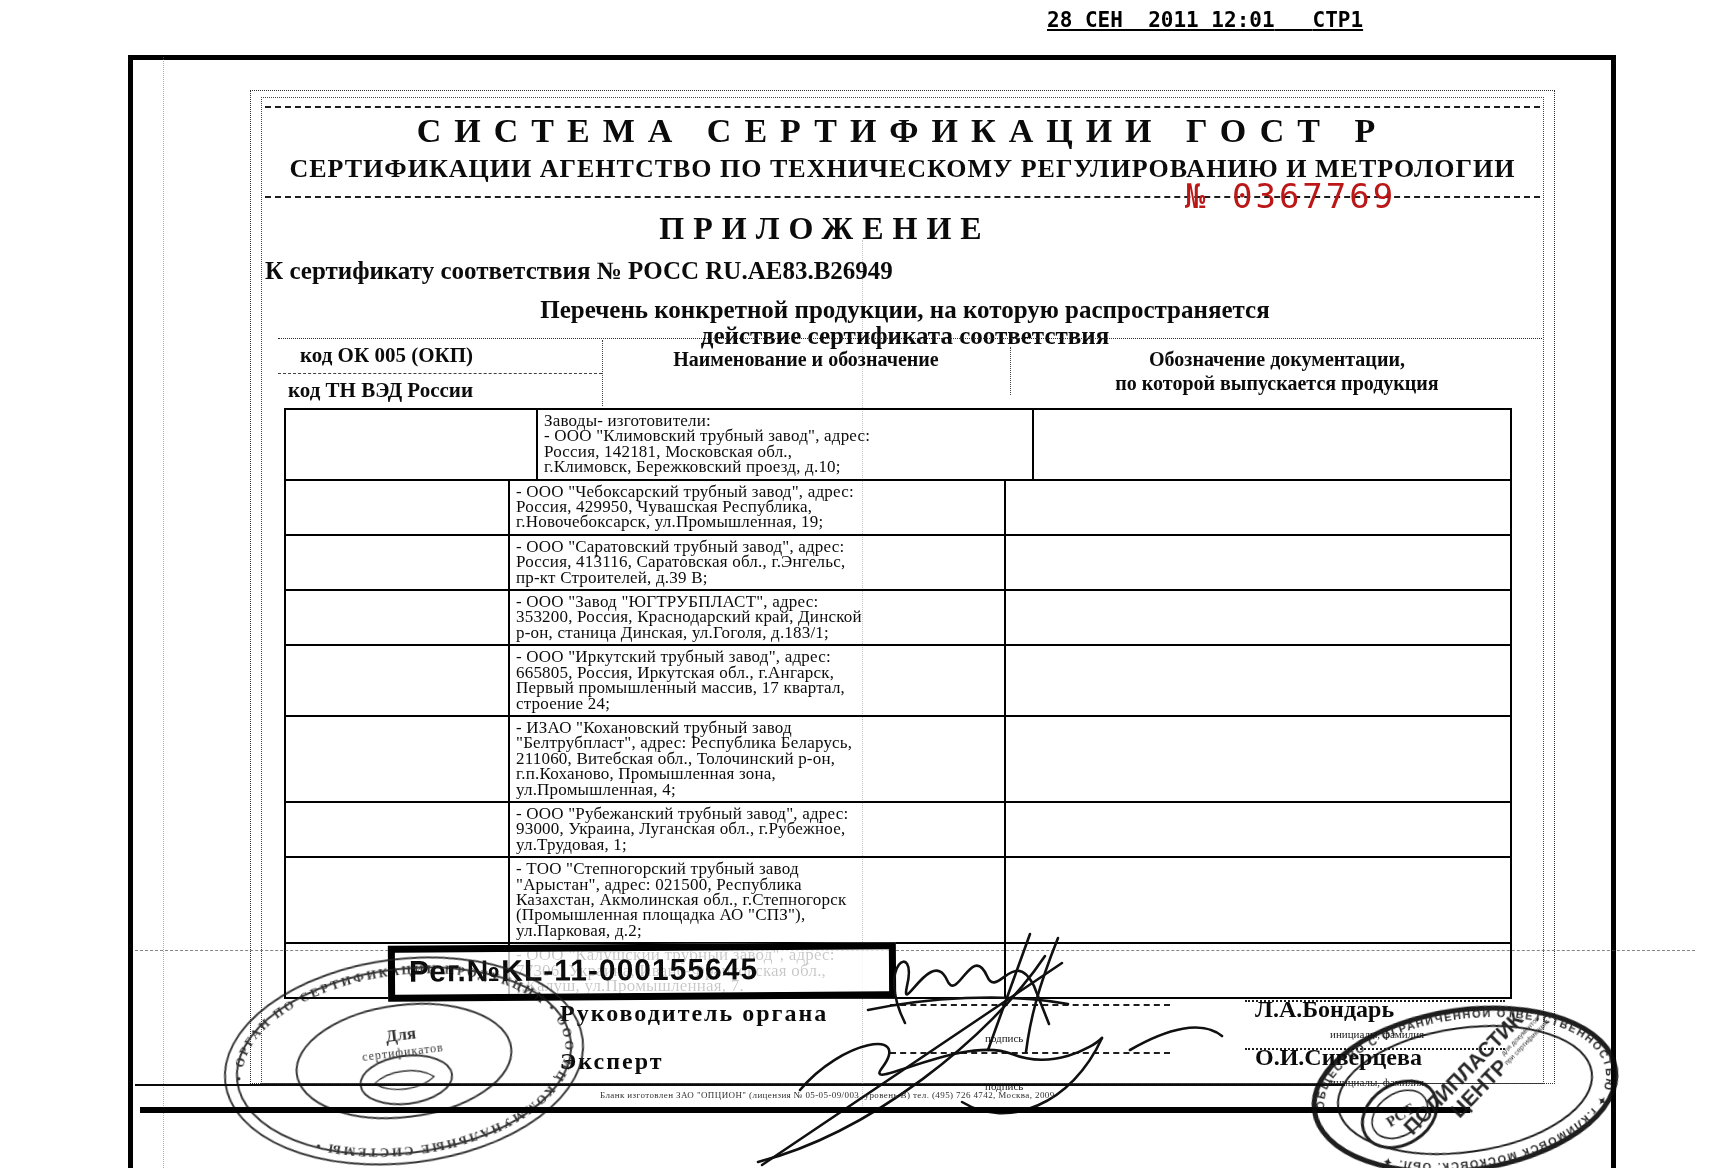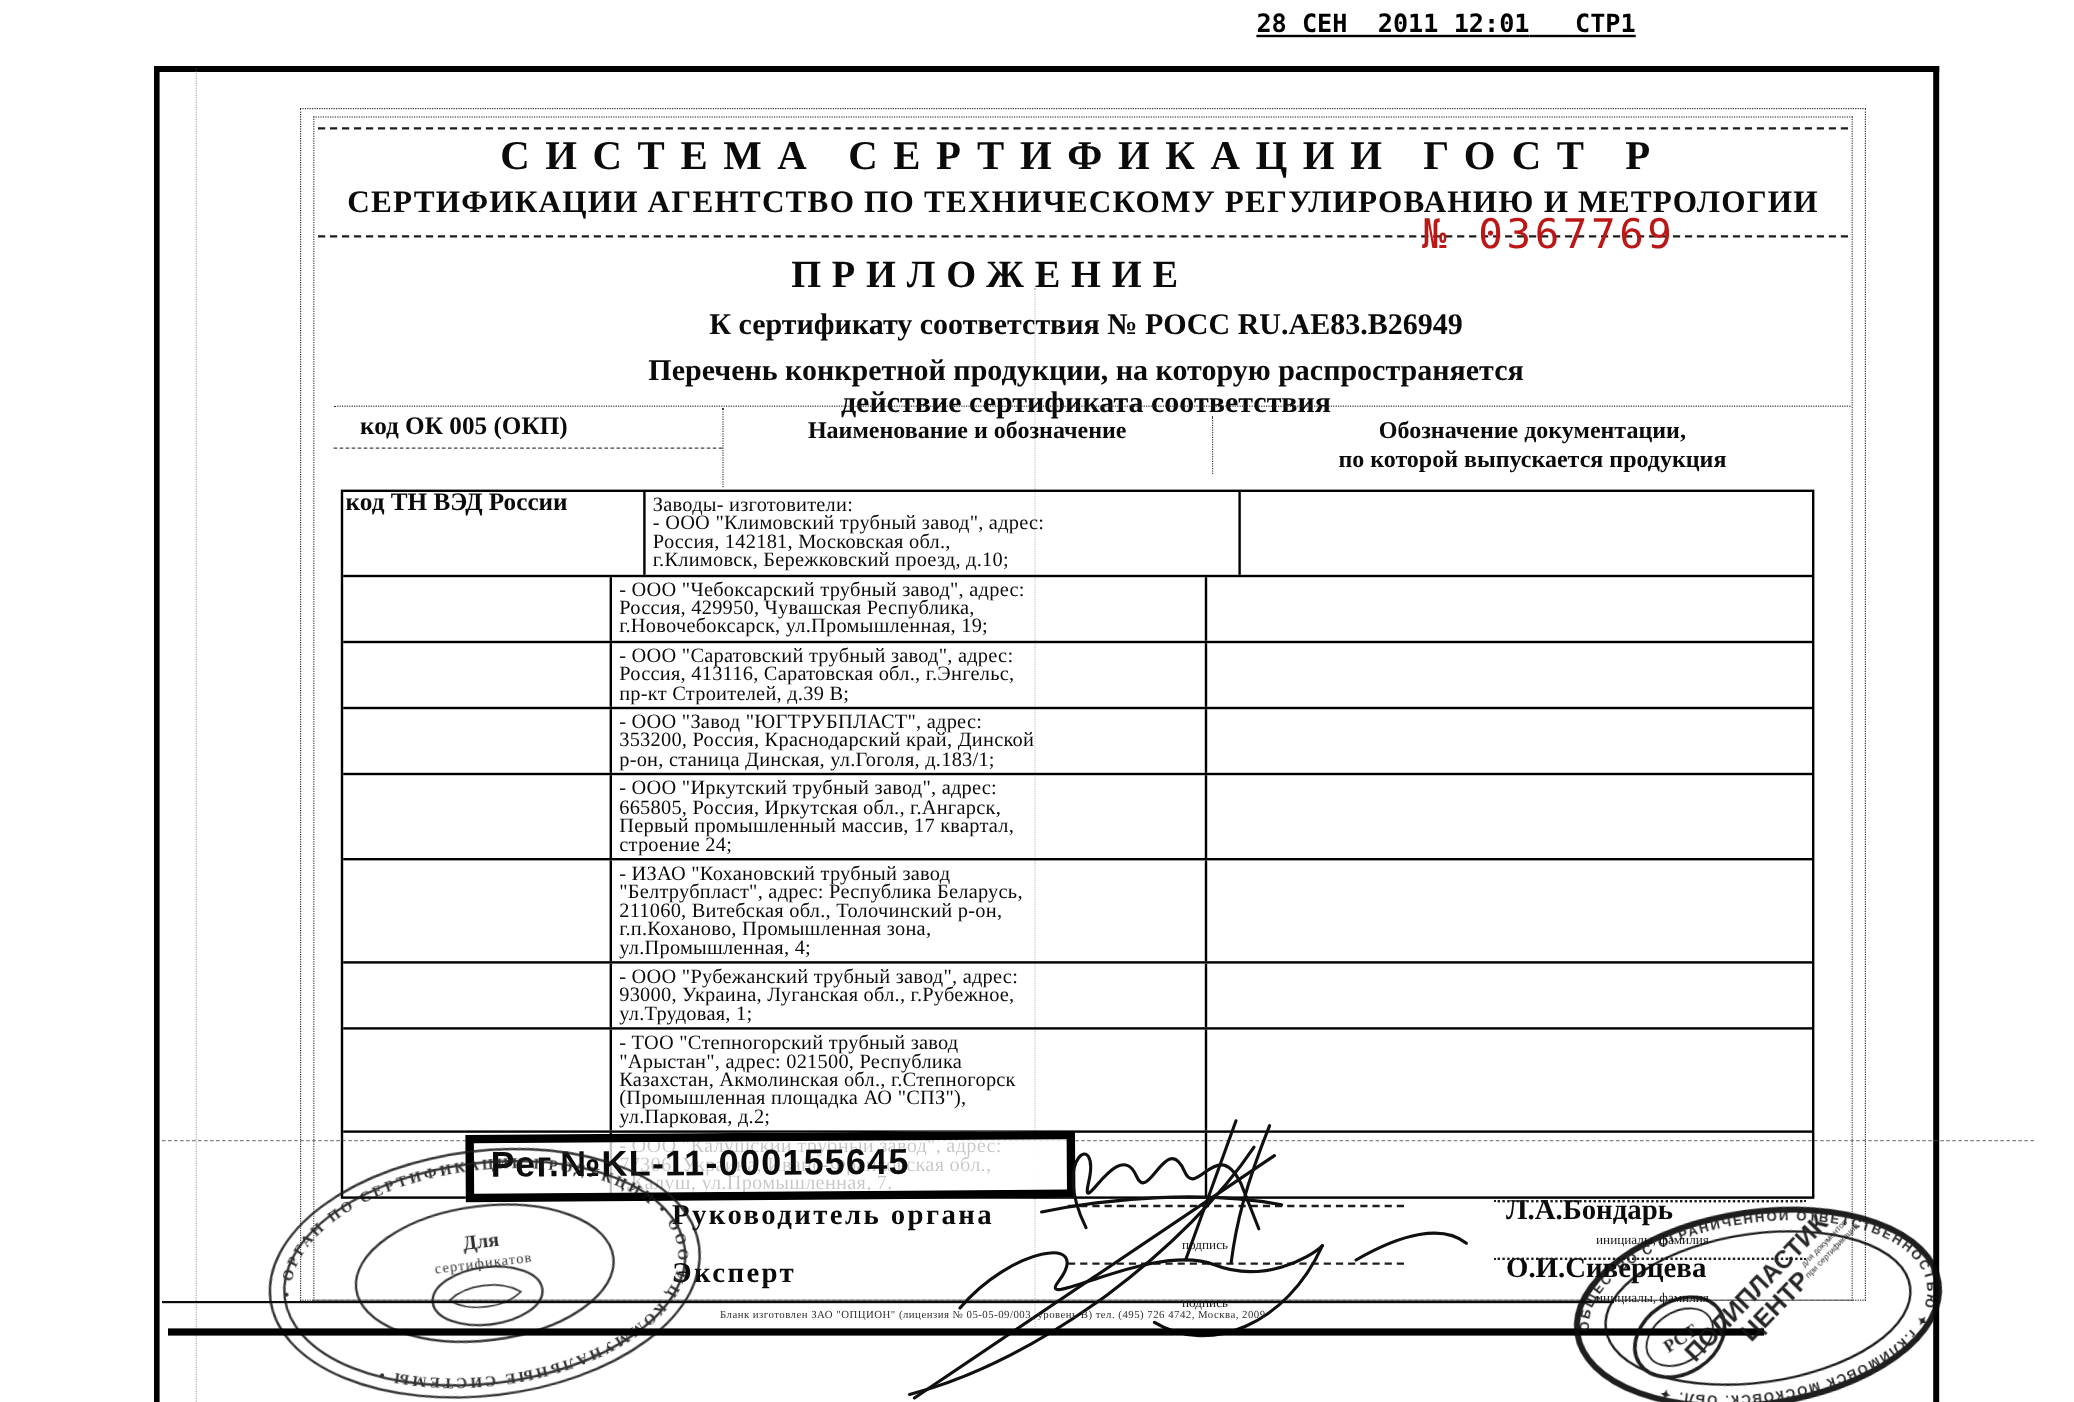--- a/index.html
+++ b/index.html
@@ -22,30 +22,30 @@
   .dotline{position:absolute;border-top:1px dotted #333;}
   
   .t-system{position:absolute;left:265px;top:112px;width:1275px;text-align:center;
             font-size:34px;font-weight:bold;letter-spacing:13px;}
   .t-agency{position:absolute;left:265px;top:154px;width:1275px;text-align:center;
             font-size:26px;font-weight:bold;letter-spacing:1px;}
   .t-number{position:absolute;left:1185px;top:176px;font-family:"DejaVu Sans Mono",monospace;
             font-size:34px;letter-spacing:3px;color:#b91c1c;}
   .t-appendix{position:absolute;left:265px;top:210px;width:1120px;text-align:center;
               font-size:32px;font-weight:bold;letter-spacing:9px;}
-  .t-ref{position:absolute;left:265px;top:257px;width:1280px;text-align:center;
+  .t-ref{position:absolute;left:265px;top:257px;width:1280px;
          font-size:25px;font-weight:bold;}
   .t-list1{position:absolute;left:265px;top:296px;width:1280px;text-align:center;
            font-size:25px;font-weight:bold;}
   .t-list2{position:absolute;left:265px;top:322px;width:1280px;text-align:center;
            font-size:25px;font-weight:bold;}
   
   .hdr-okp{position:absolute;left:278px;top:340px;width:324px;height:66px;border-right:1px dotted #444;}
   .hdr-okp .a{position:absolute;left:22px;top:3px;font-size:21px;font-weight:bold;}
-  .hdr-okp .b{position:absolute;left:10px;top:38px;font-size:21px;font-weight:bold;margin-top:28px;}
+  .hdr-okp .b{position:absolute;left:10px;top:38px;font-size:21px;font-weight:bold;}
   .hdr-okp .div{position:absolute;left:0;top:33px;width:324px;border-top:1px dashed #444;}
   .hdr2{position:absolute;left:604px;top:347px;width:404px;text-align:center;
         font-size:20px;font-weight:bold;line-height:24px;}
   .hdr3{position:absolute;left:1010px;top:347px;width:532px;text-align:center;
         font-size:20px;font-weight:bold;line-height:24px;border-left:1px dotted #444;}
   
   .tbl{position:absolute;left:284px;top:408px;width:1224px;border:2px solid #000;
        display:block;background:transparent;}
   .row{display:grid;grid-template-columns:222px 498px 1fr;border-top:2px solid #000;}
   .row:first-child{border-top:none;margin-left:28px;}

